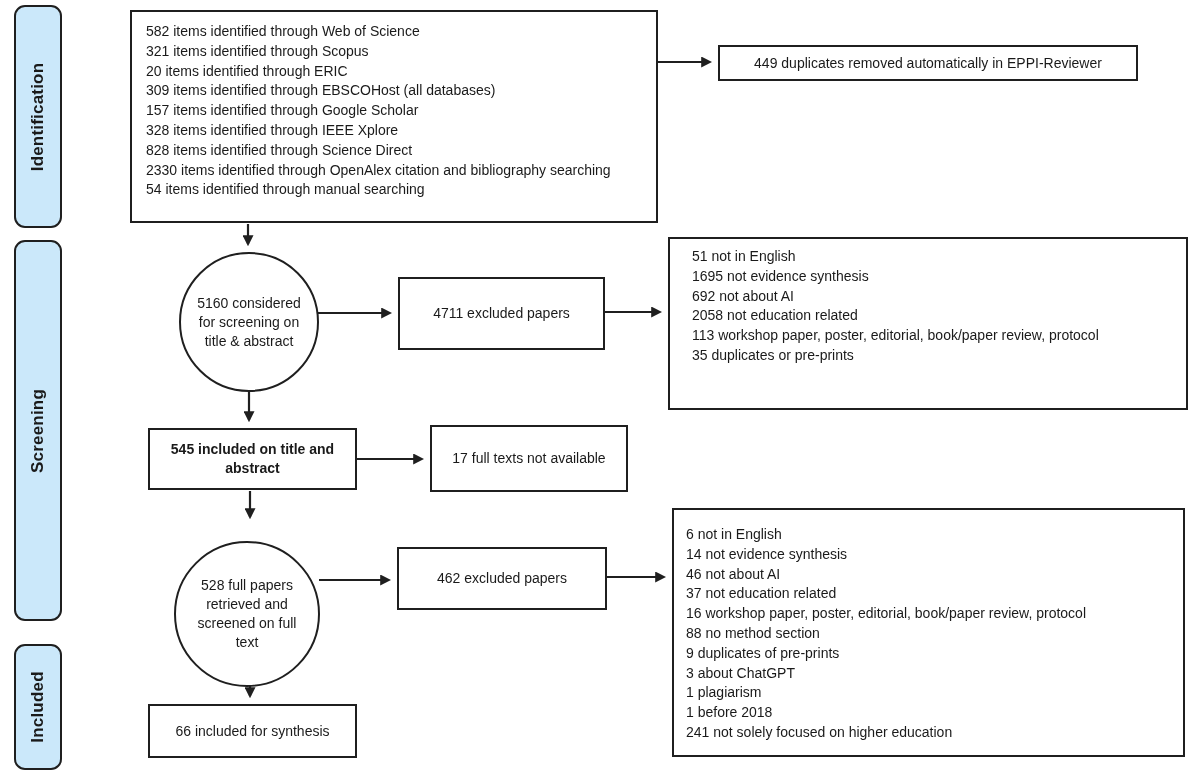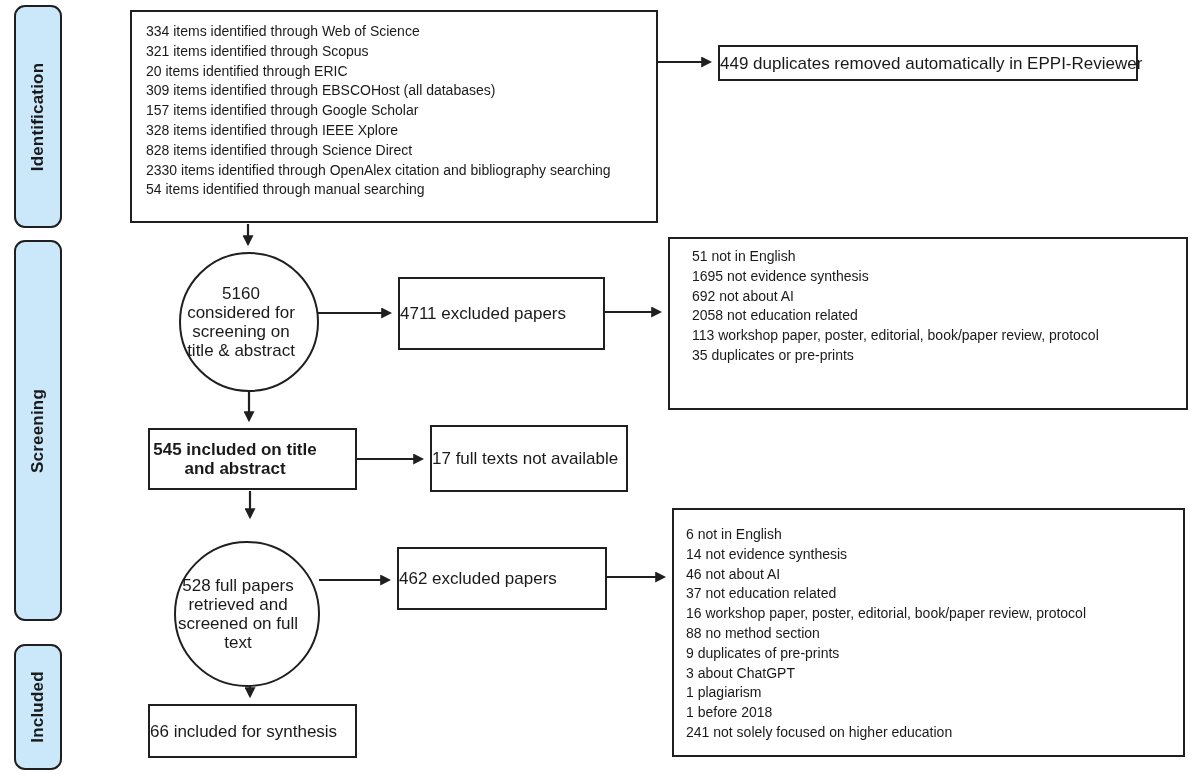--- a/index.html
+++ b/index.html
@@ -23,21 +23,21 @@
     white-space:nowrap;
     font-weight:bold; font-size:17px; letter-spacing:.2px;
   }
   
   .nbox {
     position:absolute;
     background:var(--box-fill,#ffffff);
     border:2px solid var(--box-border,#1f1f1f);
     box-sizing:border-box;
   }
-  .centerbox { display:flex; align-items:center; text-align:center; font-size:17px; line-height:19px; }
+  .centerbox { display:flex; align-items:center; justify-content:center; text-align:center; font-size:14px; line-height:19px; }
   .circle { border-radius:50%; }
   .listbox { font-size:14px; line-height:19.8px; }
   .listbox .line { white-space:nowrap; }
   .nowrap { white-space:nowrap; }
   .w120 { max-width:120px; }
   .w124 { max-width:124px; }
   .w170 { max-width:170px; }
   svg.arrows { position:absolute; left:0; top:0; width:1195px; height:776px; pointer-events:none; }
   svg.arrows line { stroke:var(--arrow,#1f1f1f); stroke-width:2.2; }
 </style>
@@ -68,21 +68,21 @@
     <line x1="605" y1="312" x2="660" y2="312" marker-end="url(#ah)"></line>
     <line x1="249" y1="392" x2="249" y2="420" marker-end="url(#ah)"></line>
     <line x1="357" y1="459" x2="422" y2="459" marker-end="url(#ah)"></line>
     <line x1="250" y1="491" x2="250" y2="517" marker-end="url(#ah)"></line>
     <line x1="319" y1="580" x2="389" y2="580" marker-end="url(#ah)"></line>
     <line x1="607" y1="577" x2="664" y2="577" marker-end="url(#ah)"></line>
     <line x1="250" y1="672" x2="250" y2="696" marker-end="url(#ah)"></line>
   </svg>
 
   <div class="nbox listbox" style="left:130px; top:10px; width:528px; height:213px; padding:10px 6px 0 14px;">
-      <div class="line">334 items identified through Web of Science</div>
+      <div class="line">582 items identified through Web of Science</div>
       <div class="line">321 items identified through Scopus</div>
       <div class="line">20 items identified through ERIC</div>
       <div class="line">309 items identified through EBSCOHost (all databases)</div>
       <div class="line">157 items identified through Google Scholar</div>
       <div class="line">328 items identified through IEEE Xplore</div>
       <div class="line">828 items identified through Science Direct</div>
       <div class="line">2330 items identified through OpenAlex citation and bibliography searching</div>
       <div class="line">54 items identified through manual searching</div>
     </div>
 

